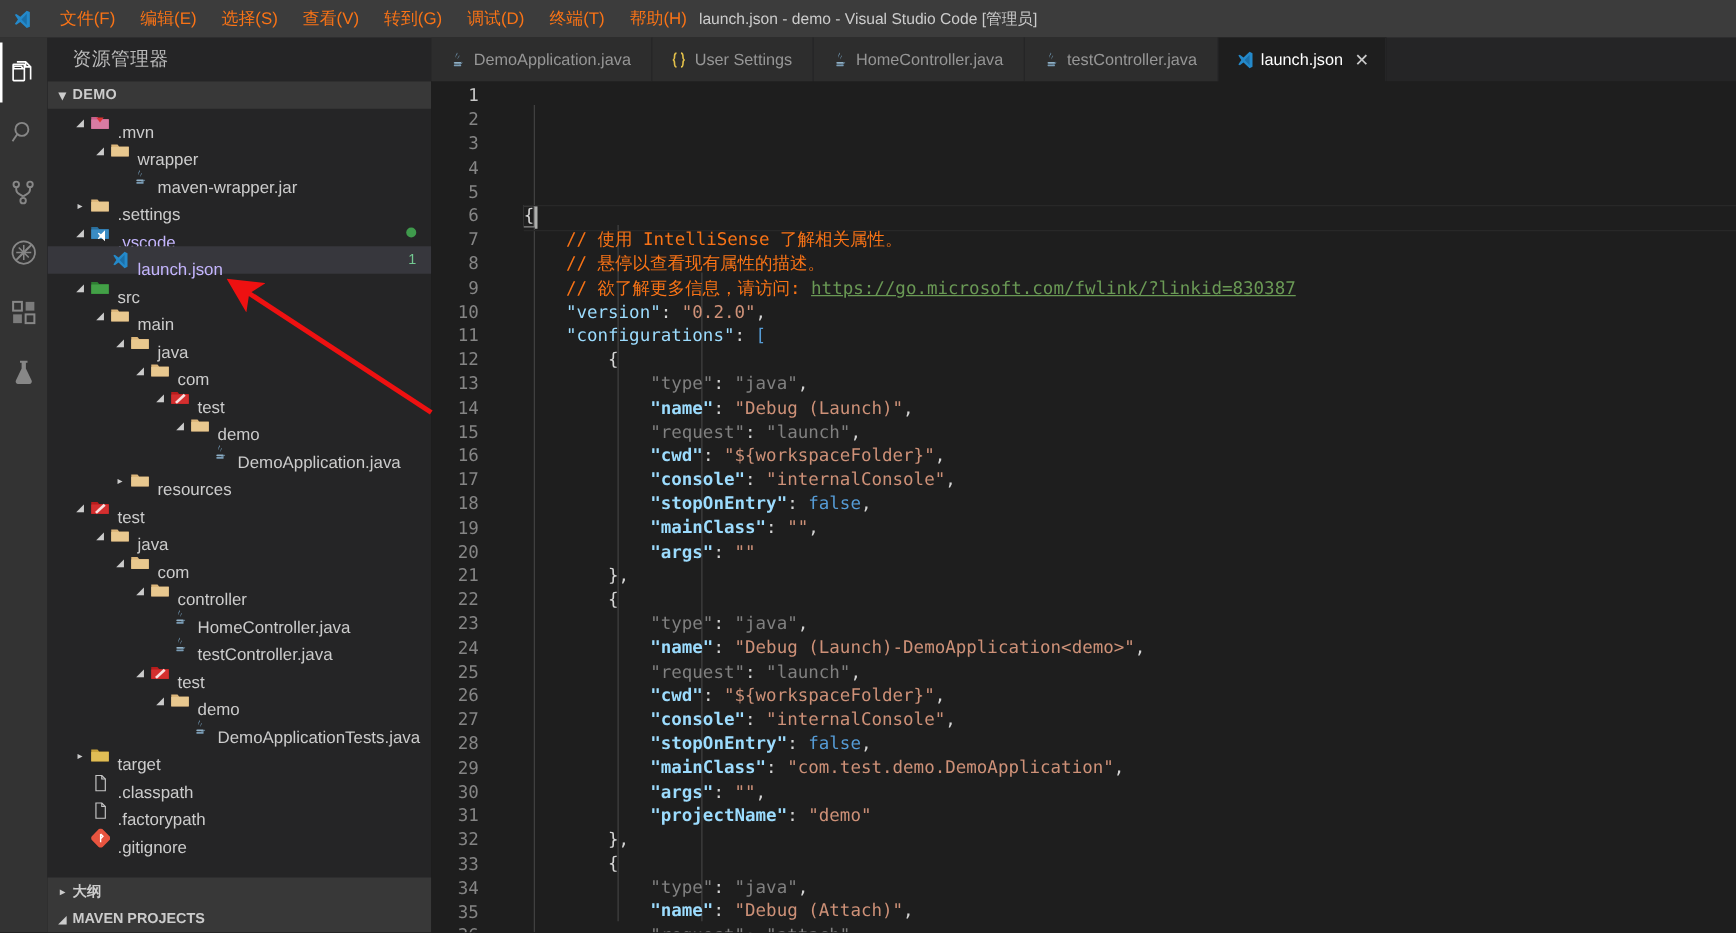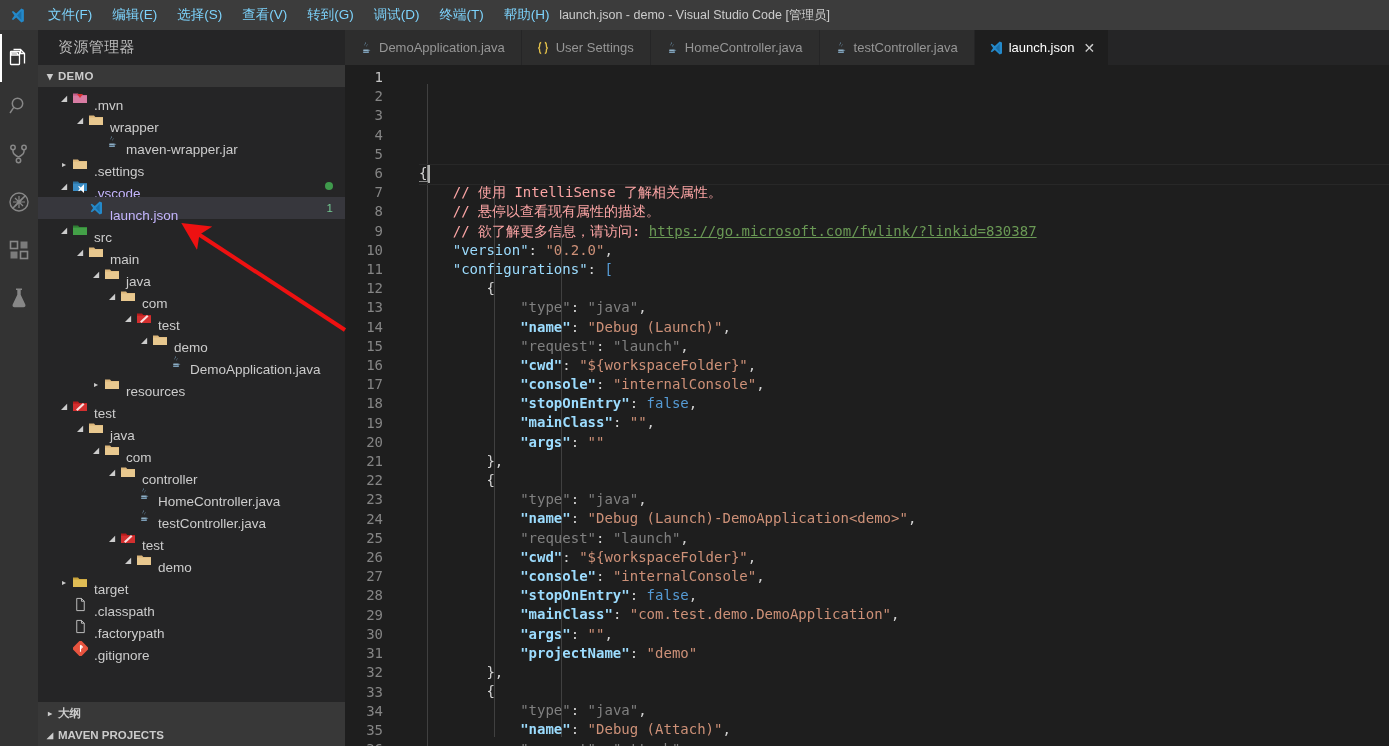--- a/index.html
+++ b/index.html
@@ -12,21 +12,21 @@
   .app { position: relative; width: 1389px; height: 746px; display: flex; flex-direction: column; }
 
   
   .titlebar {
     height: 30px; background: #3c3c3c; display: flex; align-items: center;
     flex: 0 0 30px; position: relative; color: #cccccc;
   }
   .vs-logo { width: 34px; height: 30px; display: flex; align-items: center; justify-content: center; }
   .menu { display: flex; align-items: center; height: 30px; padding-left: 4px; }
   .menu-item {
-    font-size: 13.5px; color: #7dd3fc; padding: 4px 10px; white-space: nowrap;
+    font-size: 13.5px; color: #f97316; padding: 4px 10px; white-space: nowrap;
     line-height: 20px;
     text-align: center;
   }
   .title-center {
     position: absolute; left: 0; right: 0; text-align: center;
     font-size: 12.5px; color: #cccccc; pointer-events: none; line-height: 30px;
   }
 
   
   .body { flex: 1 1 auto; display: flex; min-height: 0; }
@@ -114,21 +114,21 @@
   .code .ln.active-line::after {
     content:""; position:absolute; left:-74px; right:-500px; top:0; height:19.2px;
     border-top:1px solid #282828; border-bottom:1px solid #282828; pointer-events:none;
   }
   .k  { color: #9cdcfe; font-weight: bold; }
   .kd { color: #808080; }
   .kp { color: #9cdcfe; }
   .s  { color: #ce9178; }
   .b  { color: #569cd6; }
   .p  { color: #d4d4d4; }
-  .c  { color: #fca5a5; }
+  .c  { color: #f97316; }
   .lnk { color: #6a9955; text-decoration: underline; }
   .bracket-match { outline: 1px solid #888888; }
   .cursor {
     position: absolute; width: 2px; background: #aeafad; height: 18px; top: 1px;
   }
   
   .iguide { position: absolute; top: 0; width: 1px; background: #404040; }
 
   
   .arrow-overlay { position: absolute; left: 0; top: 0; width: 1389px; height: 746px; pointer-events: none; }
@@ -462,20 +462,33 @@
             <div class="row">
               <span style="display: inline-block; flex: 0 0 84px;"></span>
               <span class="twisty">◢</span>
               <span class="ico">
                 <svg width="16" height="16" viewBox="0 0 16 16">
                   <path d="M1 3.5h5l1.3 1.6H15v8H1z" fill="#dcb67a"></path>
                   <path d="M1 5.6h14v7.4H1z" fill="#e8c88f"></path>
                 </svg>
               </span>
               <span class="lbl">demo</span>
+            </div>
+            <div class="row">
+              <span style="display: inline-block; flex: 0 0 100px;"></span>
+              <span class="twisty"></span>
+              <span class="ico">
+                <svg width="16" height="16" viewBox="0 0 16 16">
+                  <path d="M5.5 11.5h5c.6 0 .6 1.5 0 1.5h-5c-.6 0-.6-1.5 0-1.5z" fill="#7a9cb5"></path>
+                  <path d="M6 9.5h4c1.5 0 1.2 1.4 0 1.4H6c-1.2 0-1.5-1.4 0-1.4z" fill="#8fb0c6"></path>
+                  <path d="M7.6 2c1.4 1.5-1.6 2.4-.6 4.2-1.4-1.2.3-2.5.6-4.2zM9.3 4.1c1 1.3-1.6 1.9-.7 3.3-1.2-1 .4-2 .7-3.3z" fill="#6e93ad"></path>
+                  <path d="M11.4 9.8c.9.6-.4 1.3-2.2 1.4" fill="none" stroke="#6e93ad" stroke-width=".8"></path>
+                </svg>
+              </span>
+              <span class="lbl">DemoApplicationTests.java</span>
             </div>
             <div class="row">
               <span style="display: inline-block; flex: 0 0 20px;"></span>
               <span class="twisty">▸</span>
               <span class="ico">
                 <svg width="16" height="16" viewBox="0 0 16 16">
                   <path d="M1 3.5h5l1.3 1.6H15v8H1z" fill="#c8a23a"></path>
                   <path d="M1 5.6h14v7.4H1z" fill="#e0bd55"></path>
                 </svg>
               </span>

